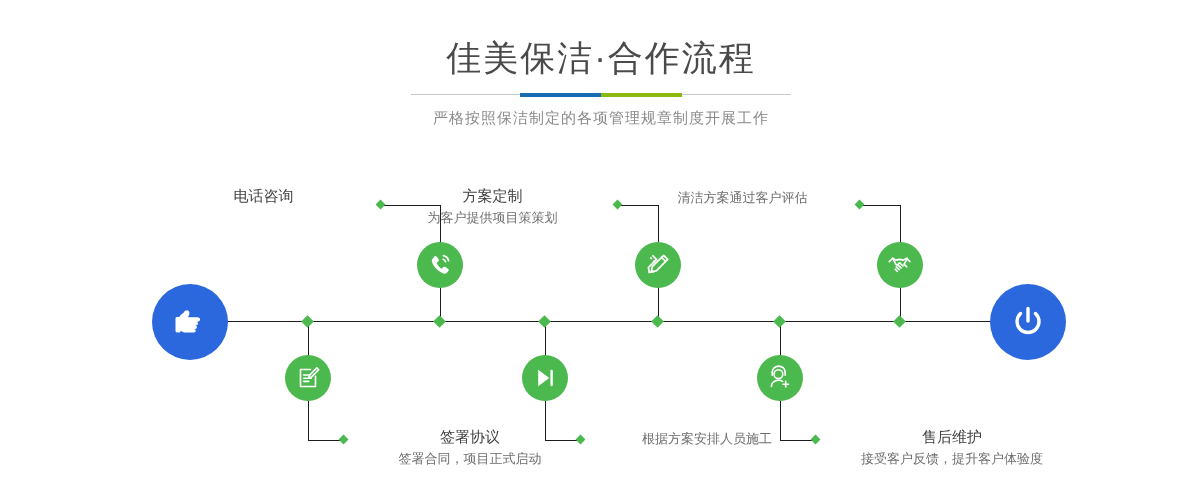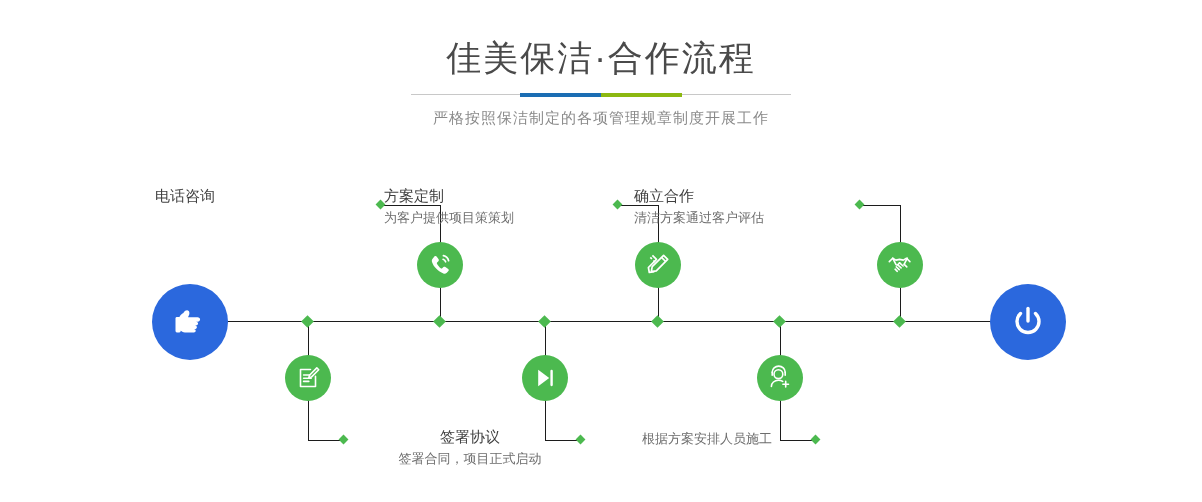--- a/index.html
+++ b/index.html
@@ -64,21 +64,21 @@
   }
   .diamond.small{width:7px;height:7px;}
 
   .label{position:absolute;z-index:5;}
   .label .l-title{
     font-size:15px;line-height:20px;color:#3f3f3f;white-space:nowrap;
   }
   .label .l-sub{
     font-size:13px;line-height:19px;color:#6d6d6d;white-space:nowrap;margin-top:2px;
   }
-  .label.right-al{text-align:left;}
+  .label.right-al{text-align:center;}
   .label.left-al{text-align:center;}
 </style>
 </head>
 <body>
 
 <div class="stage">
 
   <div class="header">
     <h1 class="title">佳美保洁·合作流程</h1>
     <div class="divider">
@@ -159,21 +159,20 @@
           <path d="M3.3 10.6l3.4-3.4 3.2 1.9 3.7-0.7 3.7 0.7 3.2-1.9 3.4 3.4"></path>
           <path d="M6.7 7.2l3.2 6.2c0.4 0.8 1.5 0.9 2.1 0.2l1.6-1.8"></path>
           <path d="M21.3 7.2l-3.2 6.2"></path>
           <path d="M13.6 11.8l3.5 3.2M11.8 13.8l3.3 3.1M10.3 15.9l2.9 2.7M9.1 18.2l2.2 2.1"></path>
           <path d="M18.2 13.4l2.6 2.5"></path>
         </g>
       </svg>
     </span>
   </div>
   <div class="label right-al" style="left:634px;top:186px;width:217px;">
-    <div class="l-title">确立合作</div>
     <div class="l-sub">清洁方案通过客户评估</div>
   </div>
 
   <div class="vline" style="left:308px;top:322px;height:118px;"></div>
   <div class="hline" style="left:308px;top:440px;width:35px;"></div>
   <div class="diamond small" style="left:340px;top:436px;"></div>
   <div class="diamond" style="left:303px;top:317px;"></div>
   <div class="node-icon" style="left:285px;top:355px;">
     <span>
       <svg width="28" height="28" viewBox="0 0 28 28">
@@ -216,14 +215,18 @@
         <g fill="none" stroke="#ffffff" stroke-width="1.6" stroke-linecap="round" stroke-linejoin="round">
           <circle cx="12.4" cy="10.2" r="4.4"></circle>
           <path d="M5.4 22.4c0-3.6 3.1-6.1 7-6.1 1.6 0 3.1 0.4 4.3 1.1"></path>
           <path d="M19.2 8.2c0-3.4-2.9-6.1-6.5-6.1S6.2 4.8 6.2 8.2"></path>
           <path d="M6.2 8.2v3.1M19.2 8.2v3.1"></path>
           <path d="M19.7 17.4v5.6M16.9 20.2h5.6"></path>
         </g>
       </svg>
     </span>
   </div>
+  <div class="label left-al" style="left:822px;top:427px;width:260px;">
+    <div class="l-title">售后维护</div>
+    <div class="l-sub">接受客户反馈，提升客户体验度</div>
+  </div>
 
 </div>
 
 </body></html>

